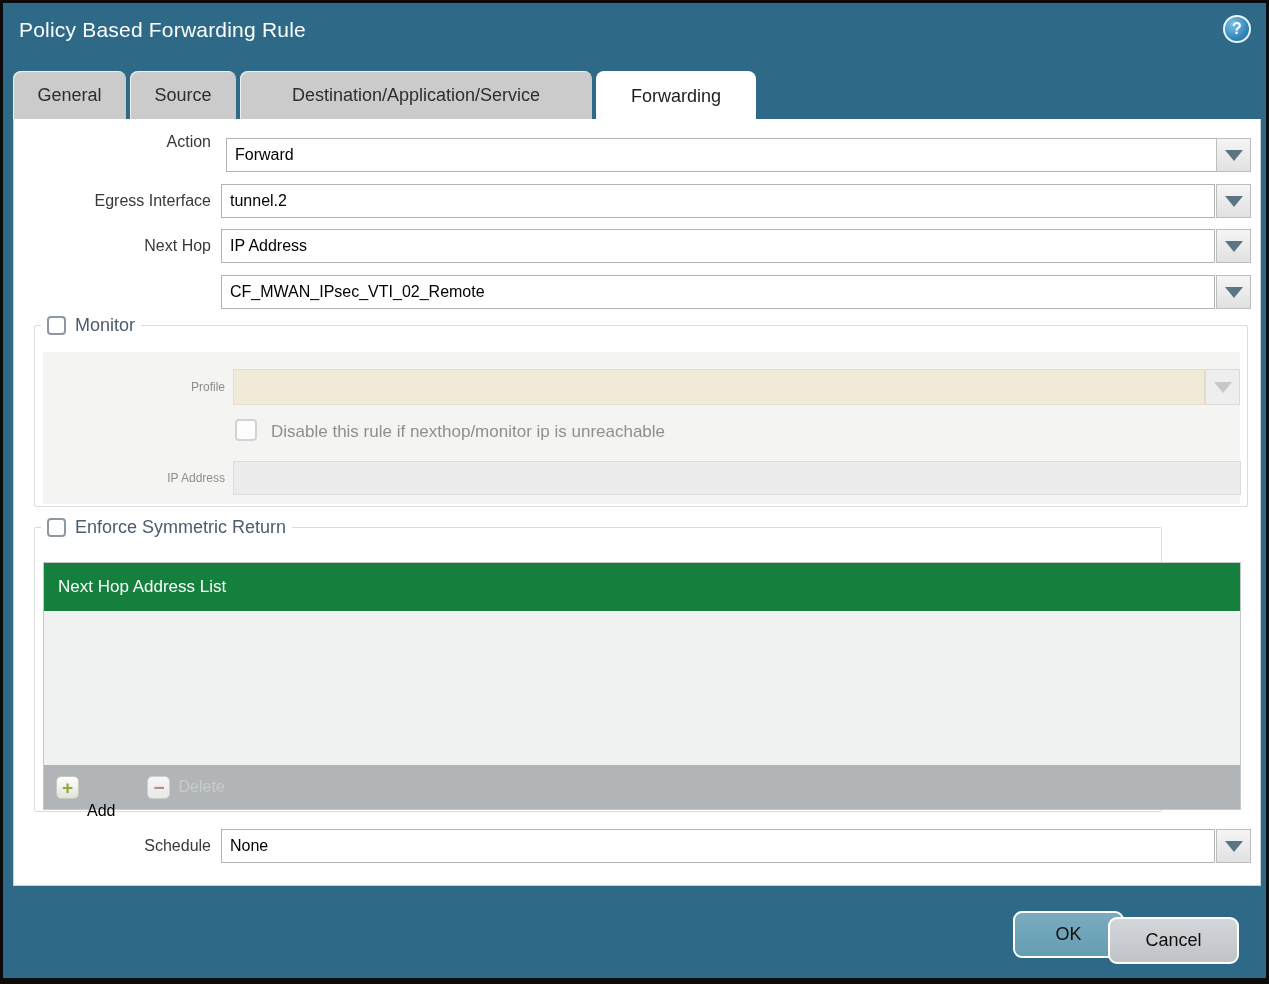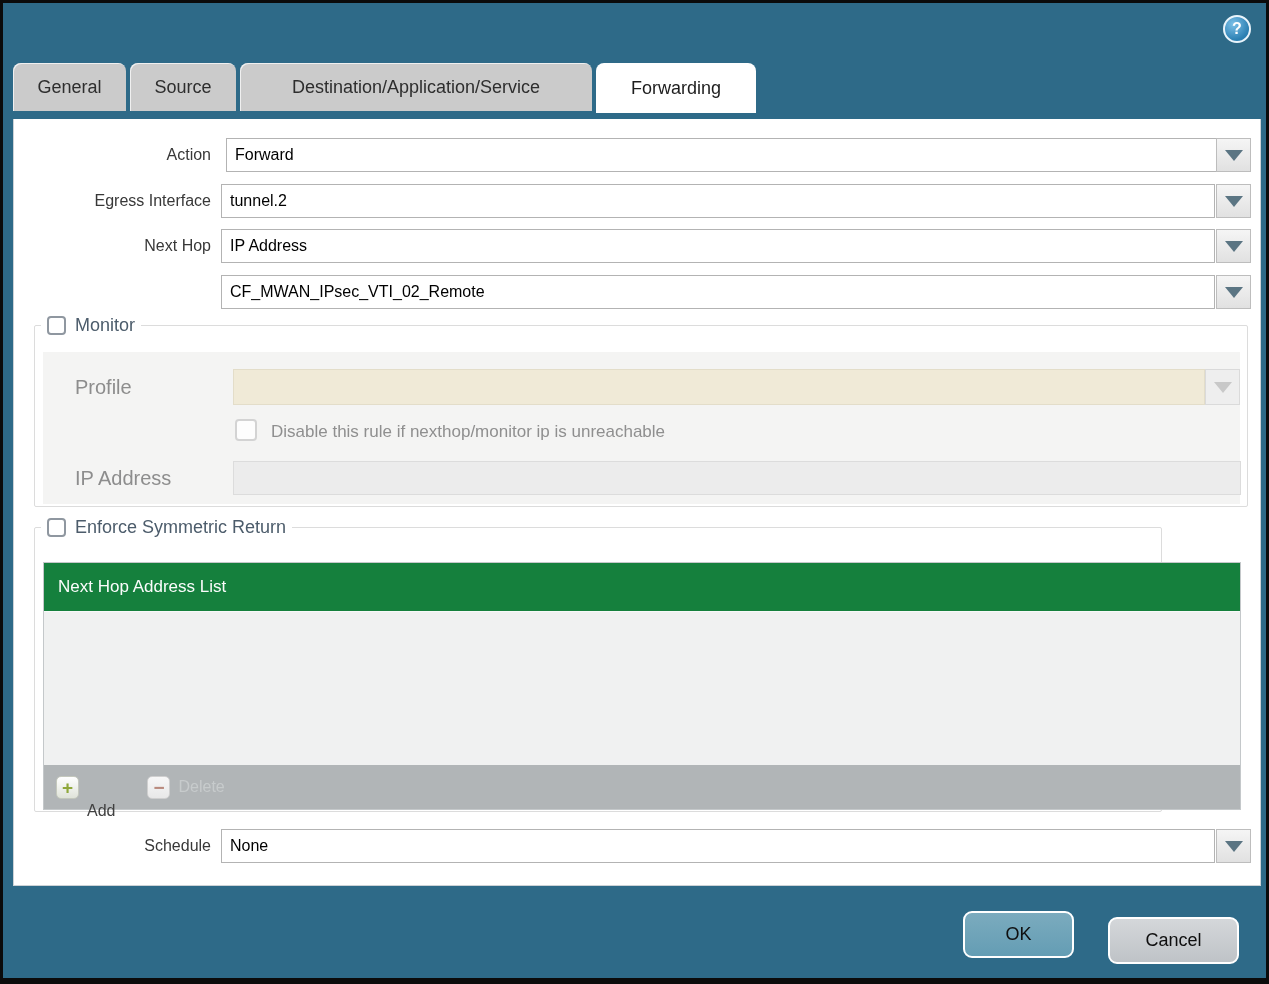--- a/index.html
+++ b/index.html
@@ -19,21 +19,21 @@
   }
   .help{
     position:absolute;right:15px;top:12px;width:28px;height:28px;
     border-radius:50%;
     background:radial-gradient(circle at 35% 30%, #7cc0e8, #2b7fb2 70%);
     border:2px solid #e9f4fb;
     color:#ffffff;font-weight:bold;font-size:16px;
     display:flex;align-items:center;justify-content:center;
     cursor:pointer;
   }
-  .tabs{position:absolute;left:10px;top:60px;height:48px;display:flex;}
+  .tabs{position:absolute;left:10px;top:68px;height:48px;display:flex;}
   .tab{
     height:48px;
     background:#cbcbcb;
     border-top-left-radius:8px;border-top-right-radius:8px;
     margin-right:4px;
     display:flex;align-items:center;justify-content:center;
     font-size:18px;color:#2e2e2e;
     padding:0 22px;
     box-shadow:inset 1px 1px 0 rgba(255,255,255,.7);
     cursor:pointer;
@@ -74,21 +74,21 @@
   fieldset.sect{
     position:absolute;margin:0;padding:0;
     border:1px solid #dcdcdc;border-radius:2px;
   }
   fieldset.sect legend{
     display:flex;align-items:center;gap:9px;
     margin-left:6px;padding:0 6px;
     font-size:18px;font-weight:normal;color:#4c5c6b;
   }
   .graypanel{position:absolute;background:#f4f4f3;}
-  .dis-label{position:absolute;font-size:20px;color:#8d8d8d;line-height:36px;text-align:left;}
+  .dis-label{position:absolute;font-size:12px;color:#8d8d8d;line-height:36px;text-align:right;}
   .dis-field{position:absolute;background:#ececec;border:1px solid #dcdcdc;height:34px;}
   .beige{background:#f0ead7;border:1px solid #e3ddc9;height:36px;}
   .cb-row-label{position:absolute;font-size:17px;color:#8f8f8f;line-height:22px;}
   .table{position:absolute;border:1px solid #c4c8ca;}
   .thead{
     height:48px;background:#15803d;color:#fbfcfc;font-size:17px;
     display:flex;align-items:center;padding-left:14px;
   }
   .tbody{height:154px;background:#f0f1f1;border-top:1px solid #f8f9f9;}
   .tfoot{
@@ -97,38 +97,39 @@
   }
   .mini-btn{
     width:23px;height:23px;border-radius:5px;border:1px solid #c4c8bd;
     background:linear-gradient(#ffffff,#dfe3d9);
     display:flex;align-items:center;justify-content:center;
     font-size:19px;font-weight:bold;line-height:1;cursor:pointer;flex:none;
   }
   .mini-btn.add{color:#8fa83a;}
   .mini-btn.del{color:#b98a7d;background:linear-gradient(#f7f7f7,#e8e8e8);border-color:#cfcfcf;cursor:default;}
   .tool-label{font-size:16px;}
-  .tool-label.add{color:#404040;margin-right:24px;cursor:pointer;margin-top:48px;}
+  .tool-label.add{color:#000000;margin-right:24px;cursor:pointer;margin-top:48px;}
   .tool-label.del{color:#c7cbcc;cursor:default;}
   .btn{
     position:absolute;height:47px;
     border:2px solid #ffffff;border-radius:9px;
     font-size:18px;color:#0f0f0f;
     display:flex;align-items:center;justify-content:center;
     cursor:pointer;
     font-family:"Liberation Sans","DejaVu Sans",sans-serif;
   }
   .btn-ok{background:linear-gradient(#7babbe,#649db4);}
   .btn-cancel{background:linear-gradient(#d4d7da,#bfc3c7);margin-top:6px;}
 </style>
 </head>
 <body>
 
 <div class="dialog">
 
+  <div class="title">Policy Based Forwarding Rule</div>
 
   <div class="help">
     <span>?</span>
   </div>
 
   <div class="tabs">
     <div class="tab" style="width:113px">
       <span>General</span>
     </div>
     <div class="tab" style="width:106px">
@@ -137,21 +138,21 @@
     <div class="tab" style="width:352px">
       <span>Destination/Application/Service</span>
     </div>
     <div class="tab active" style="width:160px">
       <span>Forwarding</span>
     </div>
   </div>
 
   <div class="panel">
 
-    <div class="row-label" style="left:7px;top:19px;">Action</div>
+    <div class="row-label" style="left:7px;top:6px;">Action</div>
     <input class="field" style="left: 212px; top: 19px; width: 994px;" readonly="" value="Forward">
     <div class="dd-btn" style="left:1202px;top:19px;">
       <span class="tri"></span>
     </div>
 
     <div class="row-label" style="left:7px;top:65px;">Egress Interface</div>
     <input class="field" style="left: 207px; top: 65px; width: 994px;" readonly="" value="tunnel.2">
     <div class="dd-btn" style="left:1202px;top:65px;">
       <span class="tri"></span>
     </div>
@@ -208,20 +209,20 @@
     </fieldset>
 
     <div class="row-label" style="left:7px;top:710px;">Schedule</div>
     <input class="field" style="left: 207px; top: 710px; width: 994px;" readonly="" value="None">
     <div class="dd-btn" style="left:1202px;top:710px;">
       <span class="tri"></span>
     </div>
 
   </div>
 
-  <div class="btn btn-ok" style="left:960px;top:908px;width:111px;">
+  <div class="btn btn-ok" style="left:1010px;top:908px;width:111px;">
     <span>OK</span>
   </div>
   <div class="btn btn-cancel" style="left:1105px;top:908px;width:131px;">
     <span>Cancel</span>
   </div>
 
 </div>
 
 </body></html>

